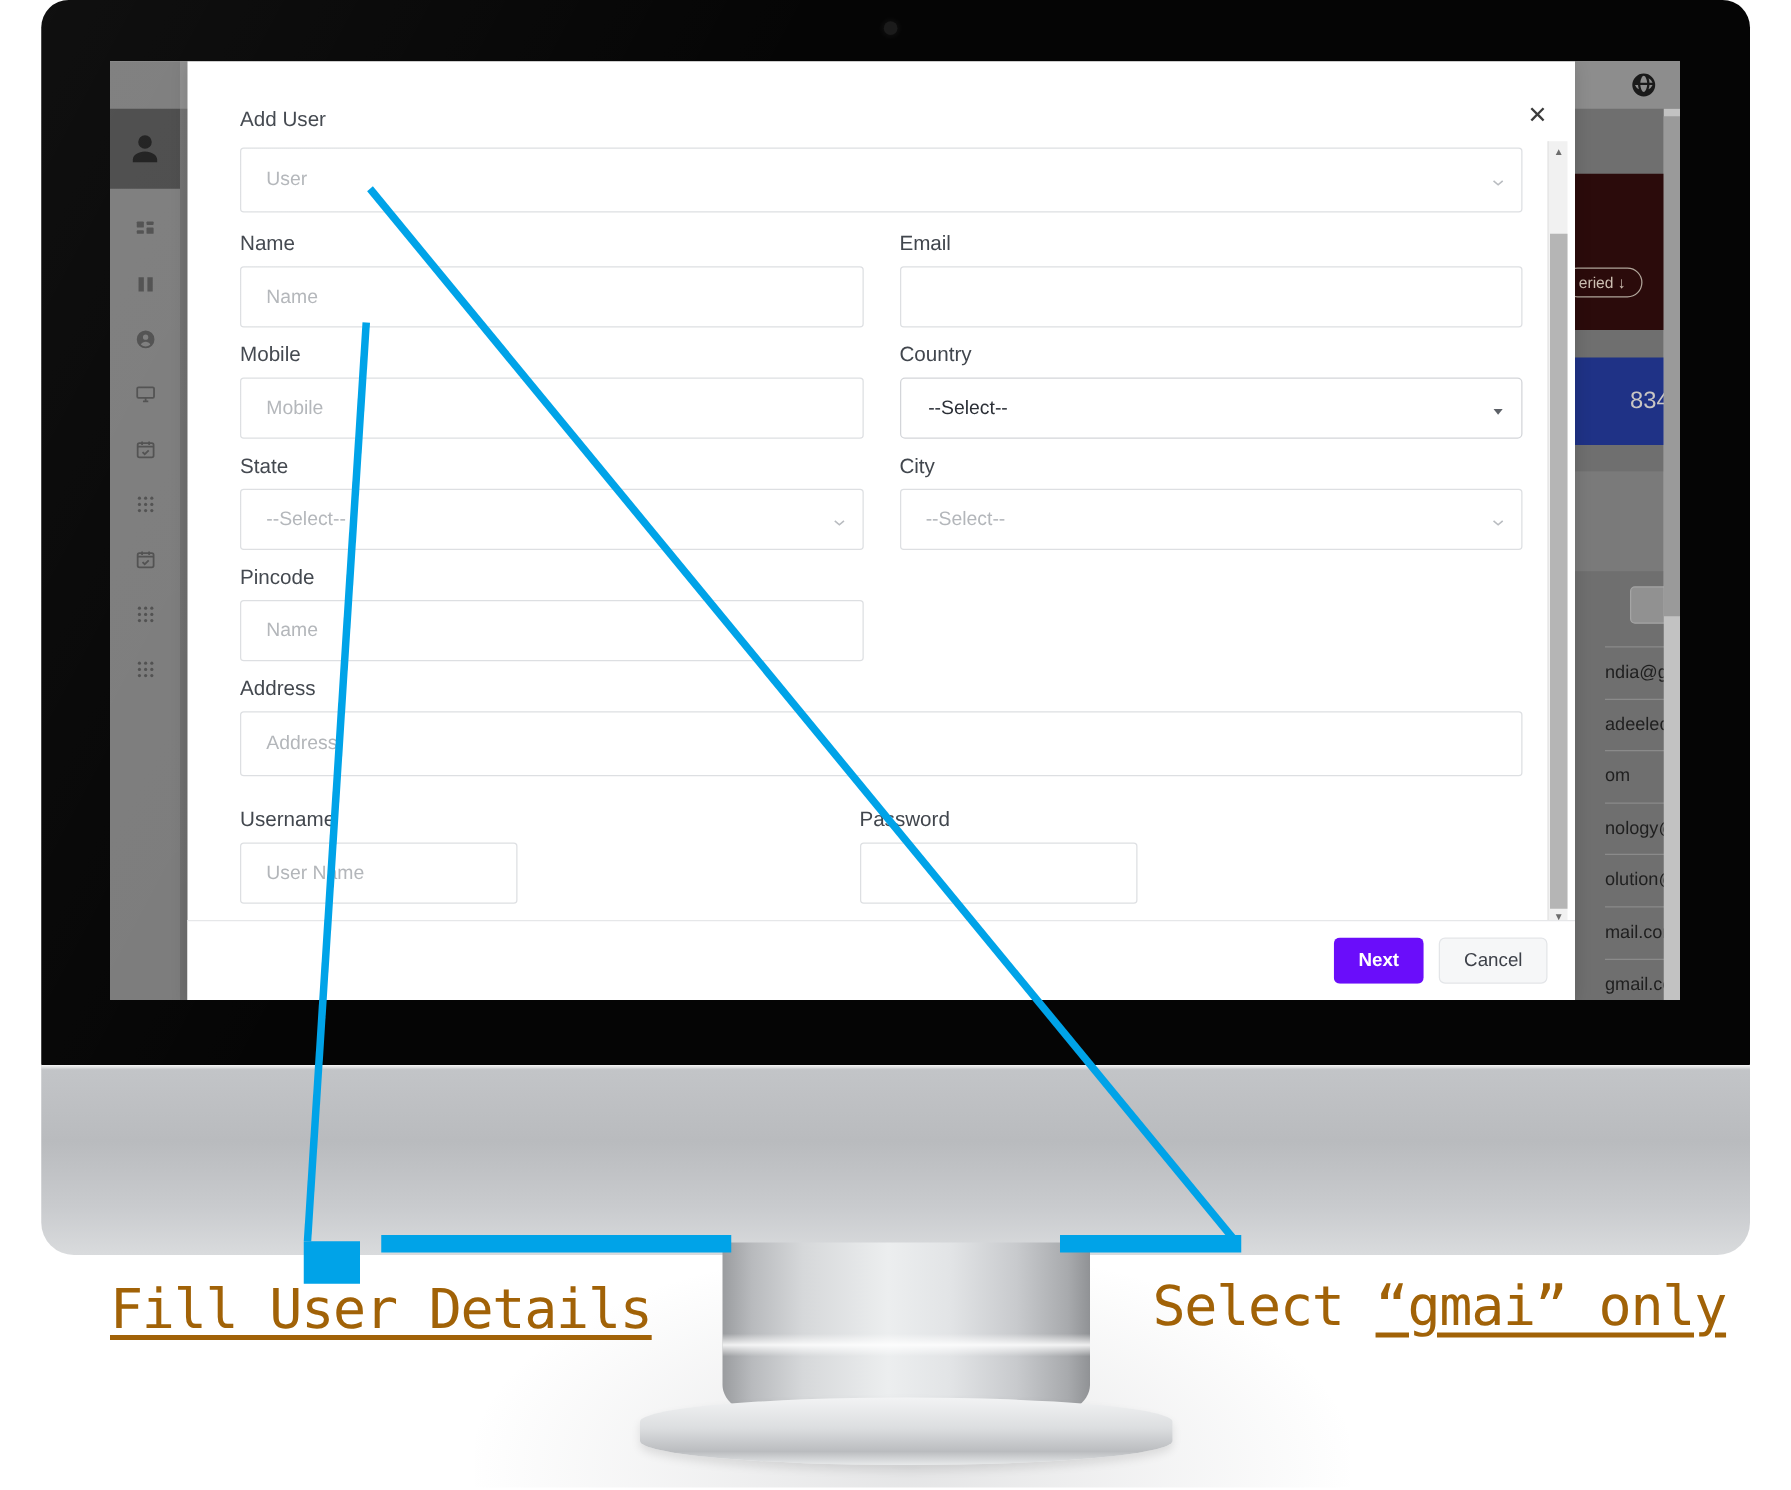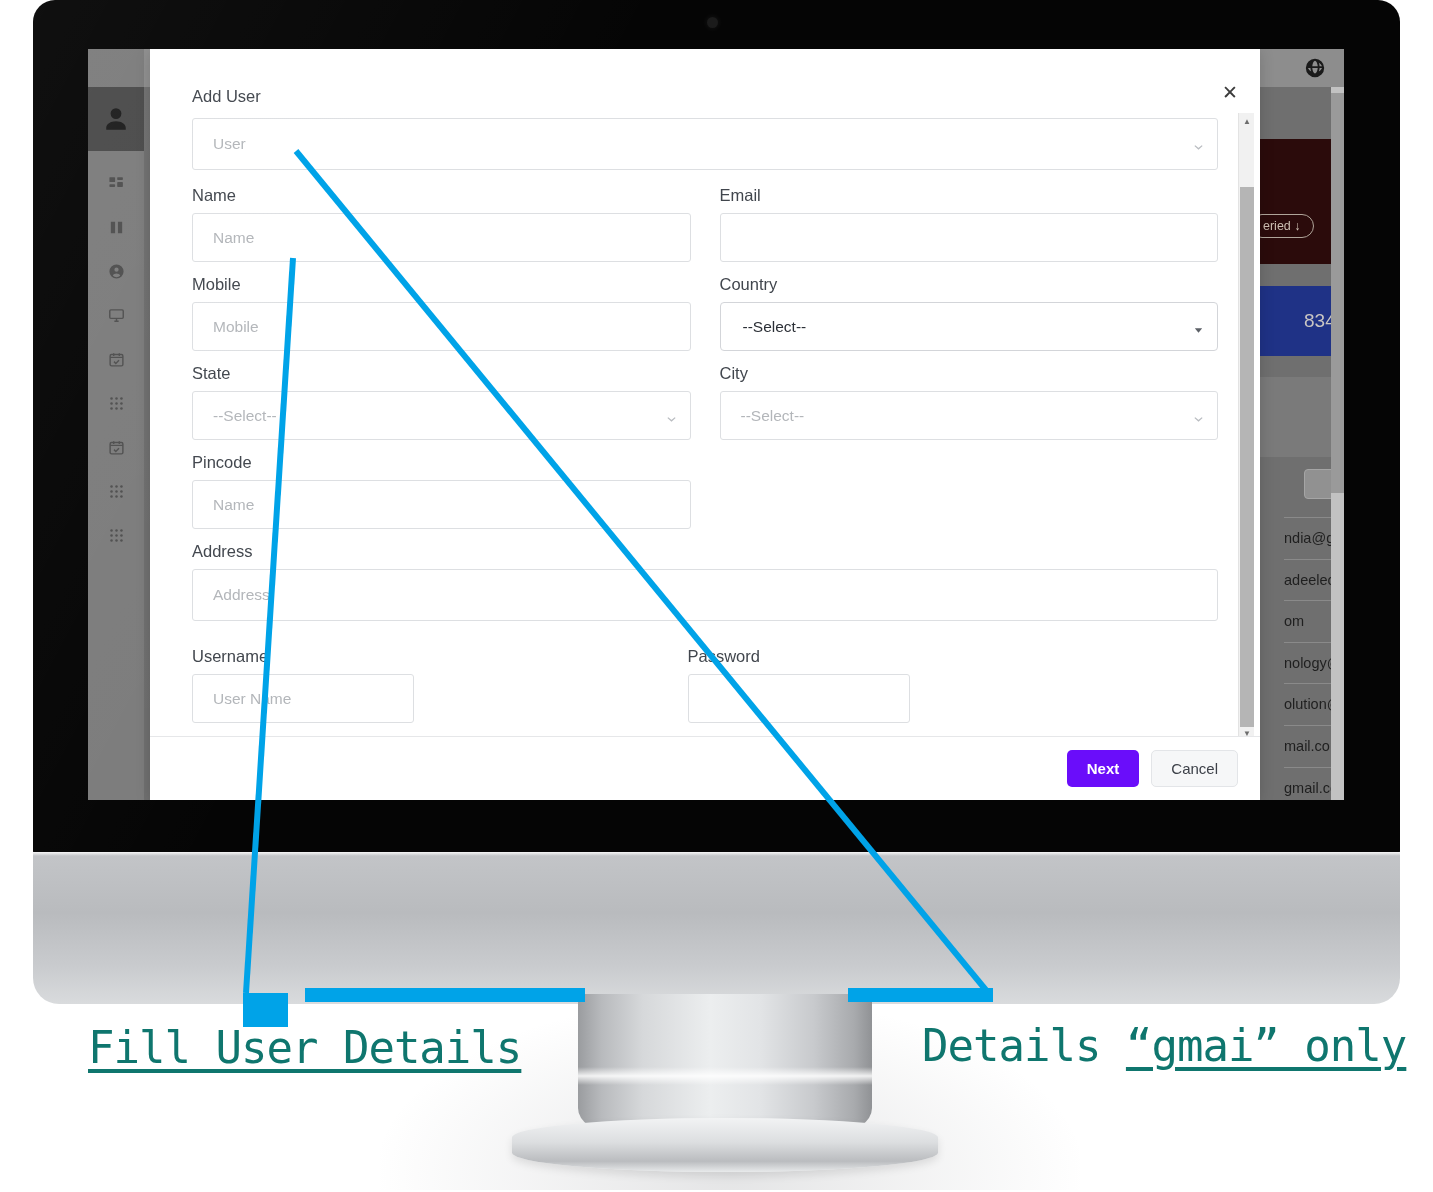--- a/index.html
+++ b/index.html
@@ -278,21 +278,21 @@
   
   .anno-svg {
     position:absolute; left:0; top:0;
     width:1433px; height:1192px;
     pointer-events:none;
   }
   .anno-text {
     position:absolute;
     font-family:"DejaVu Sans Mono", monospace;
     font-size:44px;
-    color:#0f766e;
+    color:#a16207;
     white-space:nowrap;
     letter-spacing:-1px;
   }
   .anno-left { left:88px; top:1022px; }
   .anno-right { left:922px; top:1020px; }
   .anno-u { text-decoration:underline; text-decoration-thickness:4px; text-underline-offset:6px; }
 </style>
 </head>
 <body>
 
@@ -561,15 +561,15 @@
       <path d="M293 258 L246 993"></path>
 
       <path d="M296 151 L990 995"></path>
     </g>
     <rect x="243" y="993" width="45" height="34" fill="#00A3E8"></rect>
     <rect x="305" y="988" width="280" height="14" fill="#00A3E8"></rect>
     <rect x="848" y="988" width="145" height="14" fill="#00A3E8"></rect>
   </svg>
 
   <div class="anno-text anno-left anno-u">Fill User Details</div>
-  <div class="anno-text anno-right"><span>Details </span><span class="anno-u">“gmai” only</span></div>
+  <div class="anno-text anno-right"><span>Select </span><span class="anno-u">“gmai” only</span></div>
 
 </div>
 
 </body></html>

